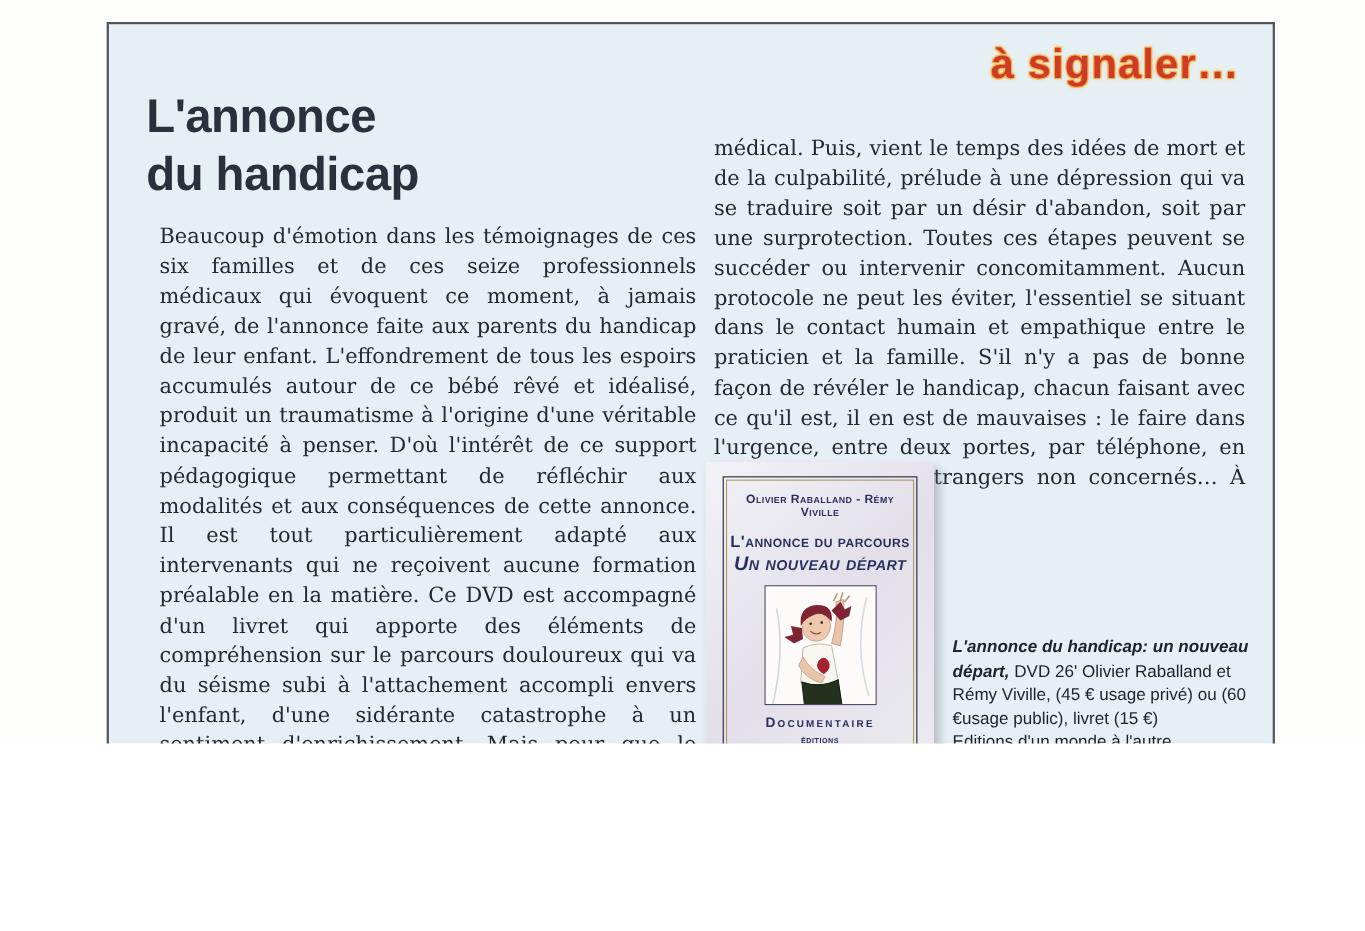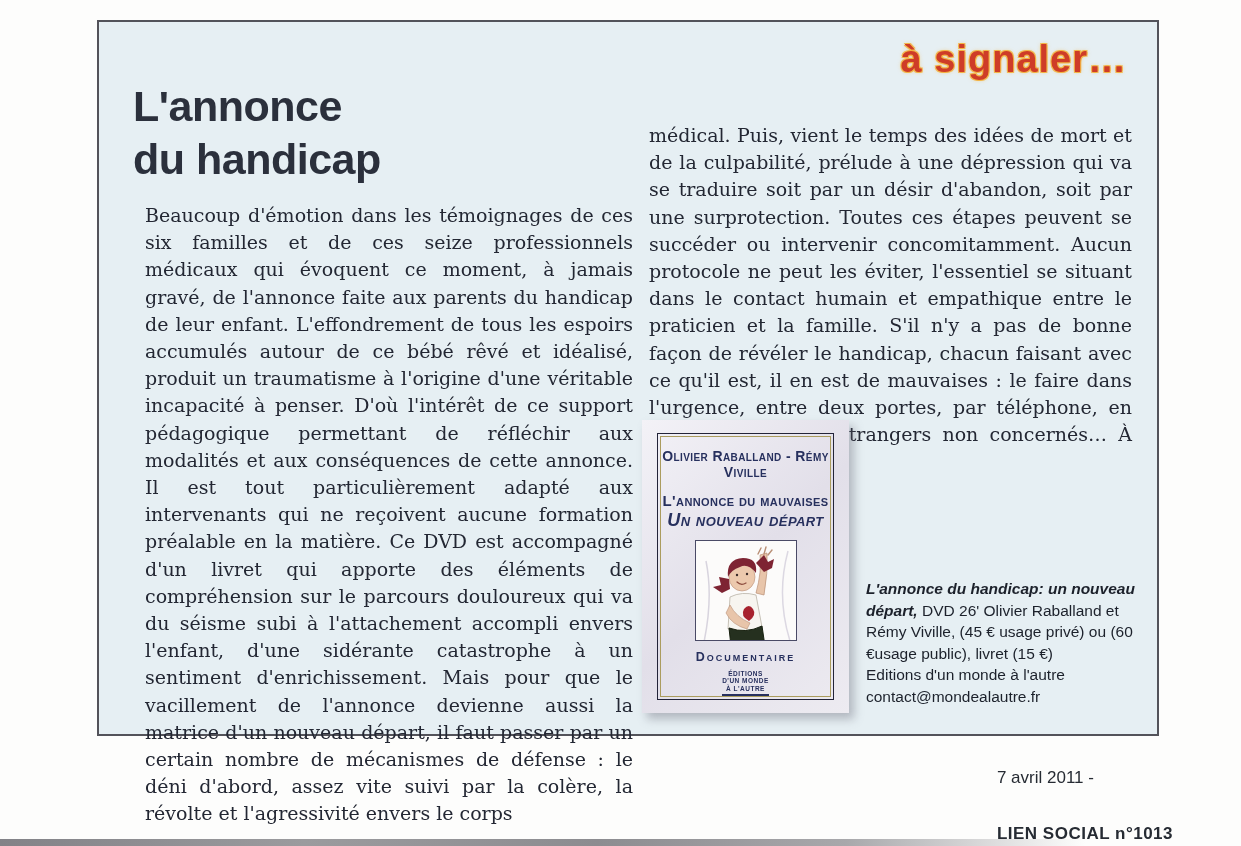--- a/index.html
+++ b/index.html
@@ -1,18 +1,18 @@
 <!DOCTYPE html>
 <html lang="fr"><head>
 <meta charset="utf-8">
 <style>
   * { margin:0; padding:0; box-sizing:border-box; }
   body { background:#ffffff; }
   .page {
-    position:relative; width:1241px; height:846px;
+    position:relative; width:1241px; height:676px;
     background:#fdfdfc; overflow:hidden;
     font-family:"Liberation Sans", sans-serif;
     padding-left:48px;
   }
   .panel {
     position:absolute; left:97px; top:20px; width:1062px; height:716px;
     background:#e6eff3; border:2px solid #53535a;
   }
   .badge {
     position:absolute; top:16px; right:30px;
@@ -48,21 +48,21 @@
     border:1px solid #232338; padding:2px; background:transparent;
   }
   .cover-inner {
     width:100%; height:100%;
     border:1px solid #ab9c5e;
     display:flex; flex-direction:column; align-items:center;
     color:#27305e; text-align:center;
   }
   .cover-authors {
     margin-top:11px; font-variant:small-caps; font-weight:bold;
-    font-size:14px; letter-spacing:.4px;
+    font-size:11px; letter-spacing:.4px;
   }
   .cover-title {
     margin-top:12px; font-variant:small-caps; font-weight:bold;
     font-size:15px; letter-spacing:.4px;
   }
   .cover-subtitle {
     margin-top:1px; font-variant:small-caps; font-weight:bold; font-style:italic;
     font-size:18px; letter-spacing:.4px;
   }
   .cover-illo {
@@ -115,21 +115,21 @@
 
     <p class="serif col-left" lang="fr">Beaucoup d'émotion dans les témoignages de ces six familles et de ces seize professionnels médicaux qui évoquent ce moment, à jamais gravé, de l'annonce faite aux parents du handicap de leur enfant. L'effondrement de tous les espoirs accumulés autour de ce bébé rêvé et idéalisé, produit un traumatisme à l'origine d'une véritable incapacité à penser. D'où l'intérêt de ce support pédagogique permettant de réfléchir aux modalités et aux conséquences de cette annonce. Il est tout particulièrement adapté aux intervenants qui ne reçoivent aucune formation préalable en la matière. Ce DVD est accompagné d'un livret qui apporte des éléments de compréhension sur le parcours douloureux qui va du séisme subi à l'attachement accompli envers l'enfant, d'une sidérante catastrophe à un sentiment d'enrichissement. Mais pour que le vacillement de l'annonce devienne aussi la matrice d'un nouveau départ, il faut passer par un certain nombre de mécanismes de défense : le déni d'abord, assez vite suivi par la colère, la révolte et l'agressivité envers le corps</p>
 
     <p class="serif col-right" lang="fr">médical. Puis, vient le temps des idées de mort et de la culpabilité, prélude à une dépression qui va se traduire soit par un désir d'abandon, soit par une surprotection. Toutes ces étapes peuvent se succéder ou intervenir concomitamment. Aucun protocole ne peut les éviter, l'essentiel se situant dans le contact humain et empathique entre le praticien et la famille. S'il n'y a pas de bonne façon de révéler le handicap, chacun faisant avec ce qu'il est, il en est de mauvaises : le faire dans l'urgence, entre deux portes, par téléphone, en présence de tiers étrangers non concernés… À tout</p>
 
 
     <div class="cover">
       <div class="cover-frame">
         <div class="cover-inner">
           <div class="cover-authors">Olivier Raballand - Rémy Viville</div>
-          <div class="cover-title">L'annonce du mauvaises</div>
+          <div class="cover-title">L'annonce du parcours</div>
           <div class="cover-subtitle">Un nouveau départ</div>
           <div class="cover-illo">
             <svg width="100" height="118" viewBox="0 0 100 118">
 
               <path d="M6 110 Q 18 60 10 20" stroke="#d8d4de" stroke-width="1.5" fill="none"></path>
               <path d="M92 10 Q 80 55 94 100" stroke="#dcd8e2" stroke-width="1.5" fill="none"></path>
 
               <path d="M60 52 Q 66 30 64 14 L 71 12 Q 72 32 68 54 Z" fill="#e8c5aa" stroke="#b98f76" stroke-width="0.7"></path>
               <path d="M62 13 l3 -6 m3 6 l2 -7 m2 8 l4 -5" stroke="#b98f76" stroke-width="1.4" fill="none" stroke-linecap="round"></path>
 

